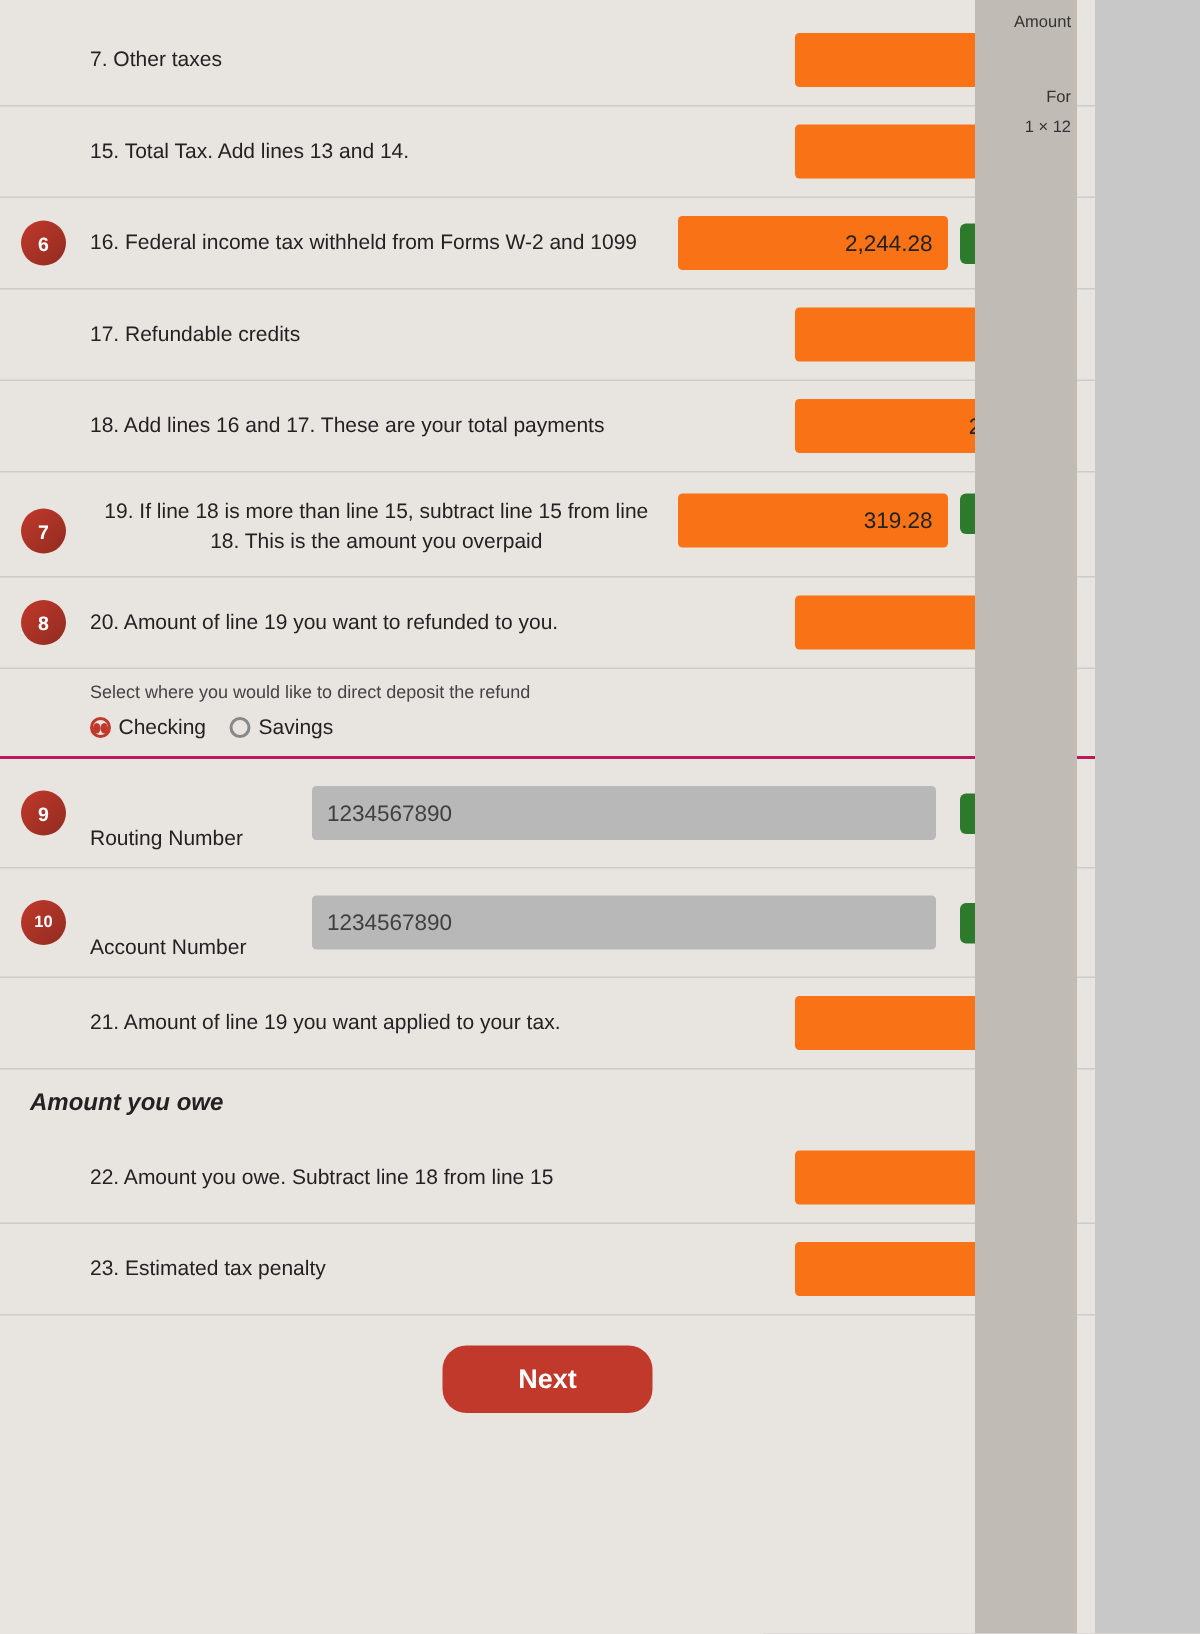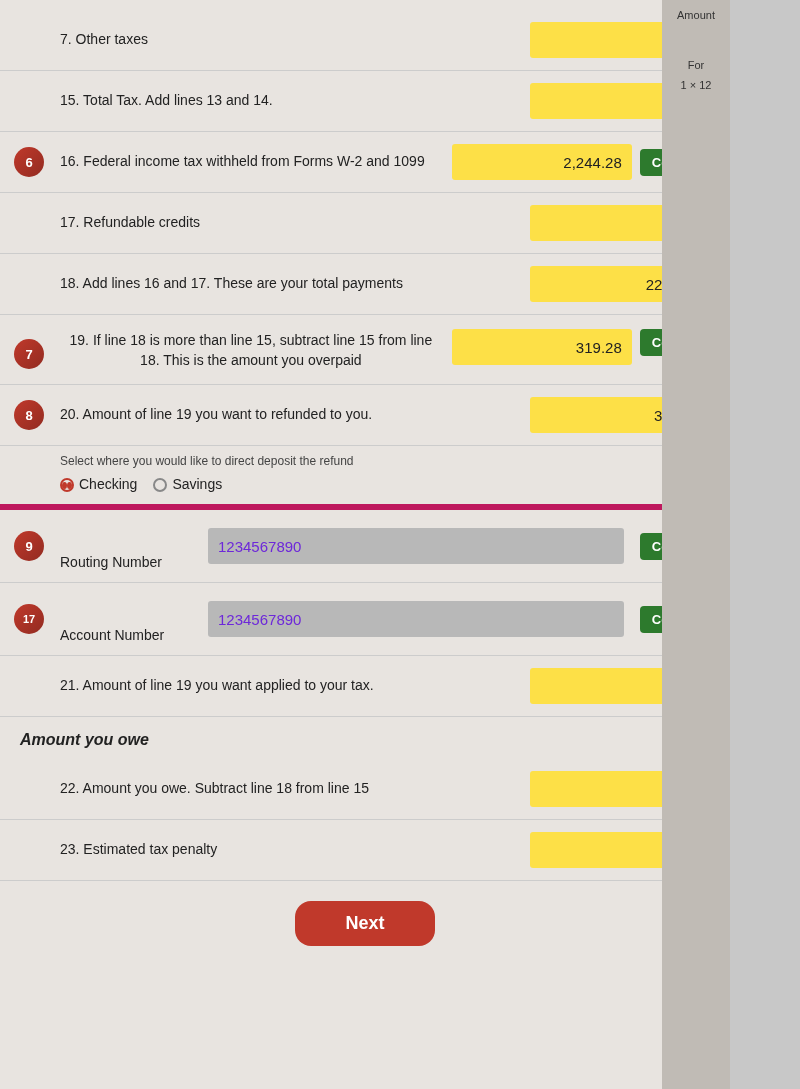--- a/index.html
+++ b/index.html
@@ -28,21 +28,21 @@
     }
     .row-label {
       flex: 1;
       font-size: 14px;
       color: #222;
       line-height: 1.4;
     }
     .row-input {
       width: 180px;
       height: 36px;
-      background: #fde047;
+      background: #f97316;
       border: none;
       border-radius: 3px;
       text-align: right;
       padding-right: 10px;
       font-size: 15px;
       color: #222;
       margin-left: 10px;
       flex-shrink: 0;
     }
     .correct-badge {
@@ -68,21 +68,21 @@
       color: #fff;
       font-size: 13px;
       font-weight: bold;
       display: flex;
       align-items: center;
       justify-content: center;
       flex-shrink: 0;
     }
     .deposit-section {
       padding: 8px 20px 12px 60px;
-      border-bottom: 6px solid #be185d;
+      border-bottom: 2px solid #be185d;
     }
     .deposit-label {
       font-size: 12px;
       color: #444;
       margin-bottom: 8px;
     }
     .radio-group {
       display: flex;
       align-items: center;
       gap: 16px;
@@ -152,32 +152,32 @@
       margin-top: 32px;
     }
     .routing-input {
       flex: 1;
       height: 36px;
       background: #b8b8b8;
       border: none;
       border-radius: 3px;
       padding: 0 10px;
       font-size: 15px;
-      color: #6d28d9;
+      color: #404040;
     }
     .side-bar {
       position: absolute;
-      right: 0;
+      right: 12px;
       top: 0;
       width: 68px;
       background: #c0bbb5;
       height: 100%;
       display: flex;
       flex-direction: column;
-      align-items: center;
+      align-items: flex-end;
       padding-top: 5px;
     }
     .side-amount-label {
       font-size: 11px;
       color: #333;
       text-align: right;
       padding: 4px 4px;
     }
     .side-for-label {
       font-size: 11px;
@@ -255,21 +255,21 @@
   </div>
 
   <div class="routing-row">
     <div class="step-badge">9</div>
     <span class="routing-label">Routing Number</span>
     <input class="routing-input" type="text" value="1234567890" style="">
     <span class="correct-badge">Correct</span>
   </div>
 
   <div class="routing-row">
-    <div class="step-badge" style="font-size:11px;">17</div>
+    <div class="step-badge" style="font-size:11px;">10</div>
     <span class="routing-label">Account Number</span>
     <input class="routing-input" type="text" value="1234567890" style="">
     <span class="correct-badge">Correct</span>
   </div>
 
   <div class="row">
     <span class="row-label">21. Amount of line 19 you want applied to your tax.</span>
     <input class="row-input" type="text" value="0" style="">
   </div>
 

